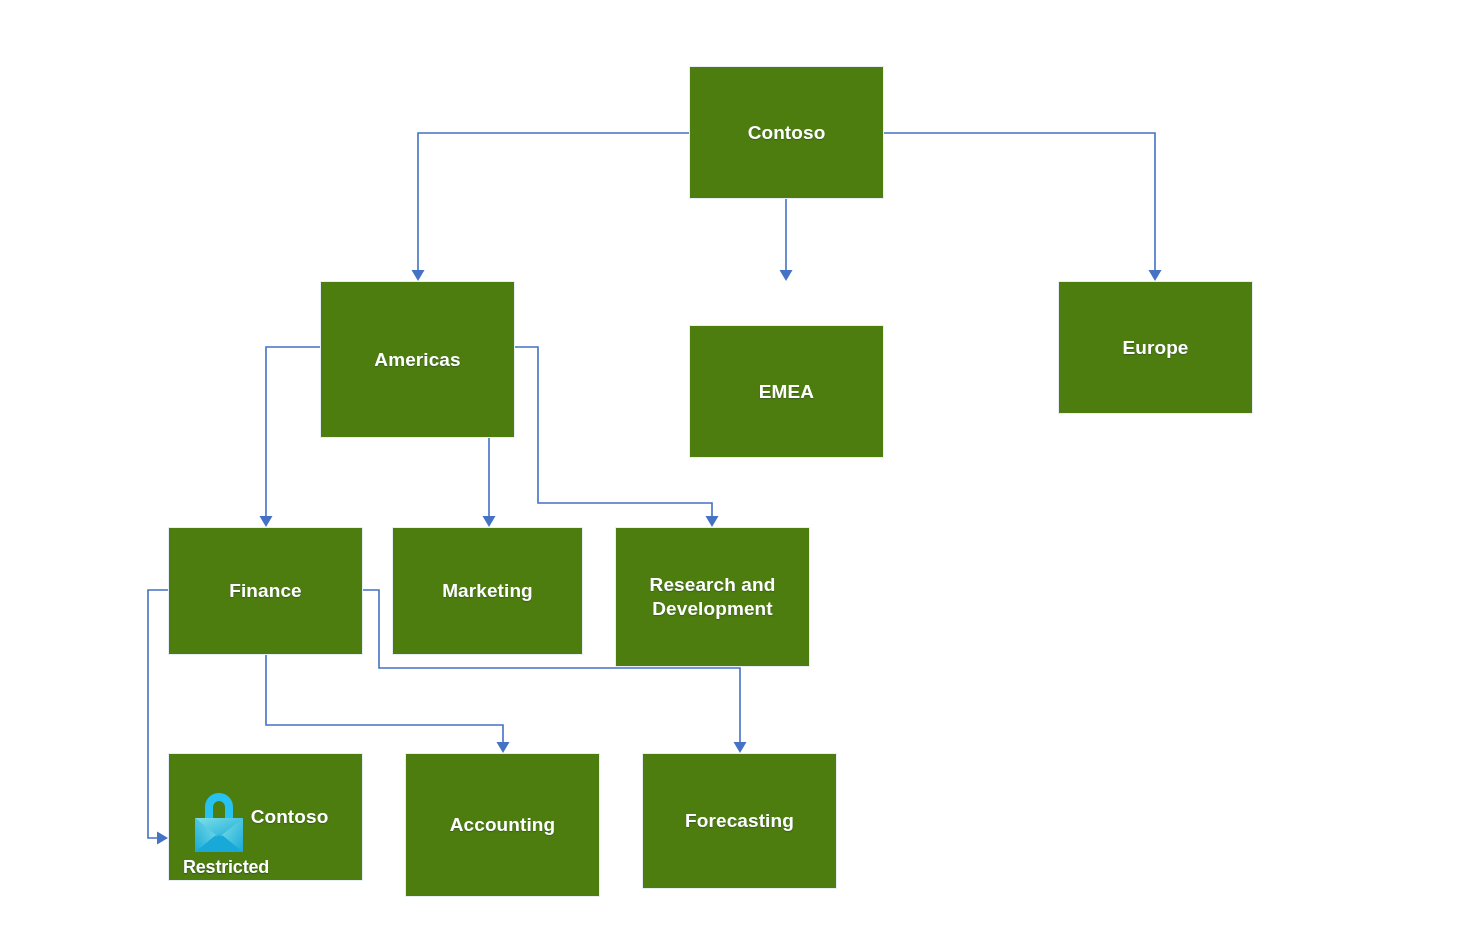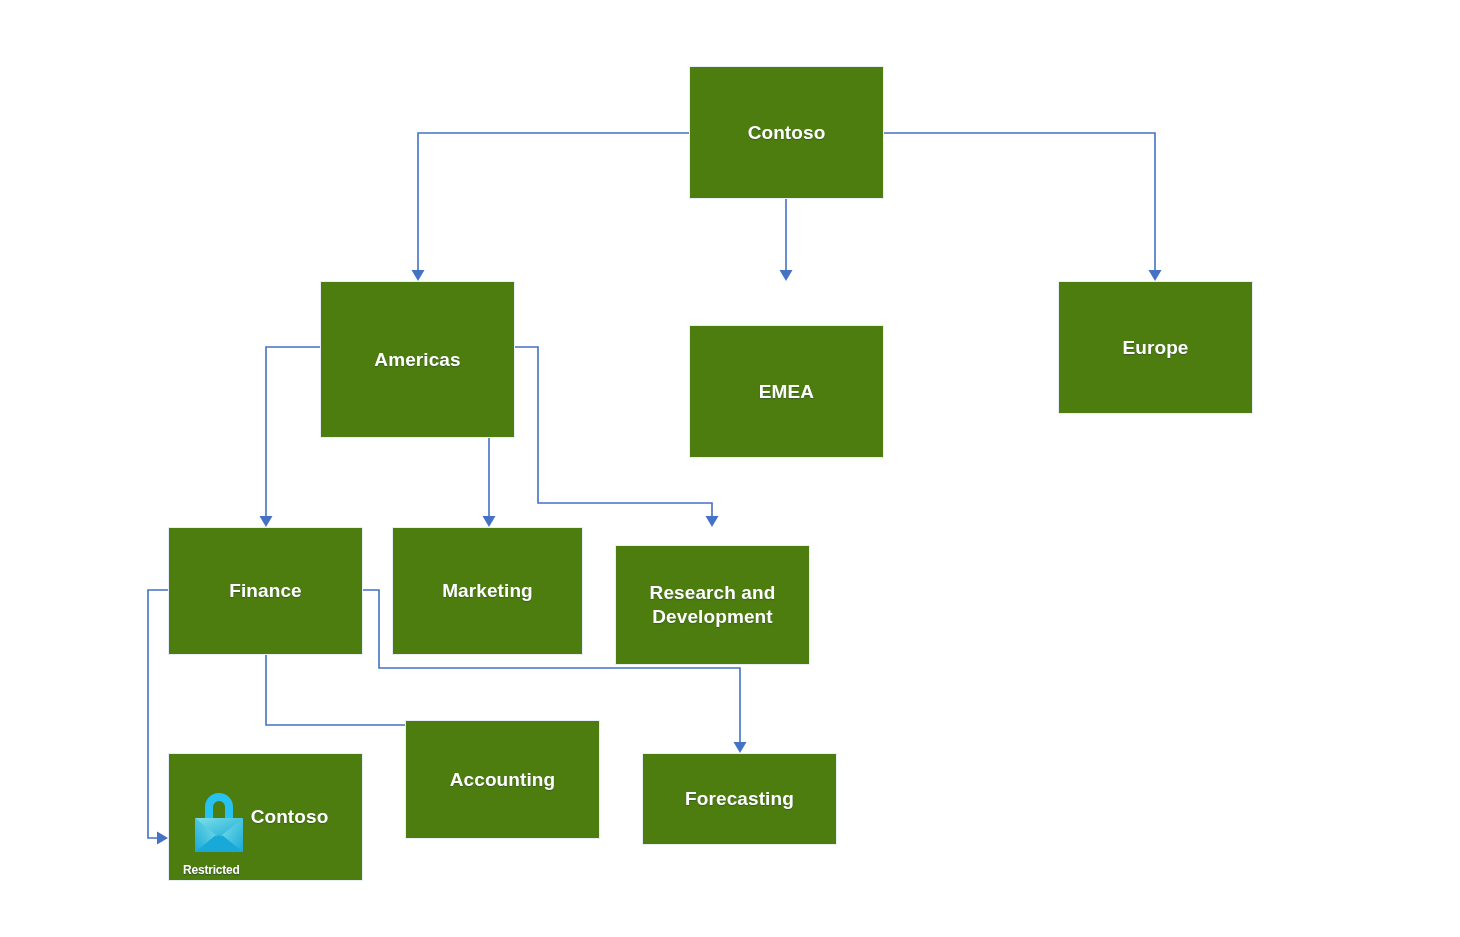--- a/index.html
+++ b/index.html
@@ -65,21 +65,21 @@
     top: 0;
     width: 60px;
     height: 64px;
   }
   .sensitivity-badge .restricted-text {
     position: absolute;
     left: 0;
     bottom: -2px;
     width: 100%;
     color: #ffffff;
-    font-size: 12px;
+    font-size: 18px;
     font-weight: bold;
     text-align: left;
     letter-spacing: -0.2px;
     text-shadow: 0 1px 1px rgba(20,40,80,0.5);
     white-space: nowrap;
   }
 </style>
 </head>
 <body>
 
@@ -118,21 +118,21 @@
       </div>
       <div class="node" style="left: 1058px; top: 281px; width: 195px; height: 133px;">
         <span class="label">Europe</span>
       </div>
       <div class="node" style="left: 168px; top: 527px; width: 195px; height: 128px; justify-content: center;">
         <span class="label">Finance</span>
       </div>
       <div class="node" style="left: 392px; top: 527px; width: 191px; height: 128px;">
         <span class="label">Marketing</span>
       </div>
-      <div class="node" style="left: 615px; top: 527px; width: 195px; height: 120px; margin-top: 18px;">
+      <div class="node" style="left: 615px; top: 527px; width: 195px; height: 140px;">
         <span class="label">Research and
 Development</span>
       </div>
       <div class="node has-badge" style="left: 168px; top: 753px; width: 195px; height: 128px;">
         <span class="label">Contoso</span>
         <div class="sensitivity-badge">
           <div class="lock-wrap"><svg viewBox="0 0 60 64" width="60" height="64">
               <defs>
                 <linearGradient id="lockBodyA" x1="0" y1="0" x2="1" y2="1">
                   <stop offset="0" stop-color="#7EE0E8"></stop>
@@ -146,21 +146,21 @@
               <path d="M16 30 L16 17 A14 14 0 0 1 44 17 L44 30 L36 30 L36 17 A6 6 0 0 0 24 17 L24 30 Z" fill="#27C2F0"></path>
               <rect x="6" y="28" width="48" height="34" fill="#18A9D8"></rect>
               <polygon points="6,28 54,28 30,49" fill="url(#lockBodyA)"></polygon>
               <polygon points="6,28 6,62 27,45" fill="url(#lockBodyB)"></polygon>
               <polygon points="54,28 54,62 33,45" fill="url(#lockBodyA)"></polygon>
               <polygon points="6,62 54,62 30,45" fill="#18A9D8"></polygon>
             </svg></div>
           <div class="restricted-text">Restricted</div>
         </div>
       </div>
-      <div class="node" style="left: 405px; top: 720px; width: 195px; height: 119px;">
+      <div class="node" style="left: 405px; top: 753px; width: 195px; height: 144px;">
         <span class="label">Accounting</span>
       </div>
-      <div class="node" style="left: 642px; top: 753px; width: 195px; height: 92px;">
+      <div class="node" style="left: 642px; top: 753px; width: 195px; height: 136px;">
         <span class="label">Forecasting</span>
       </div>
     </div>
 
 </div>
 
 </body></html>

